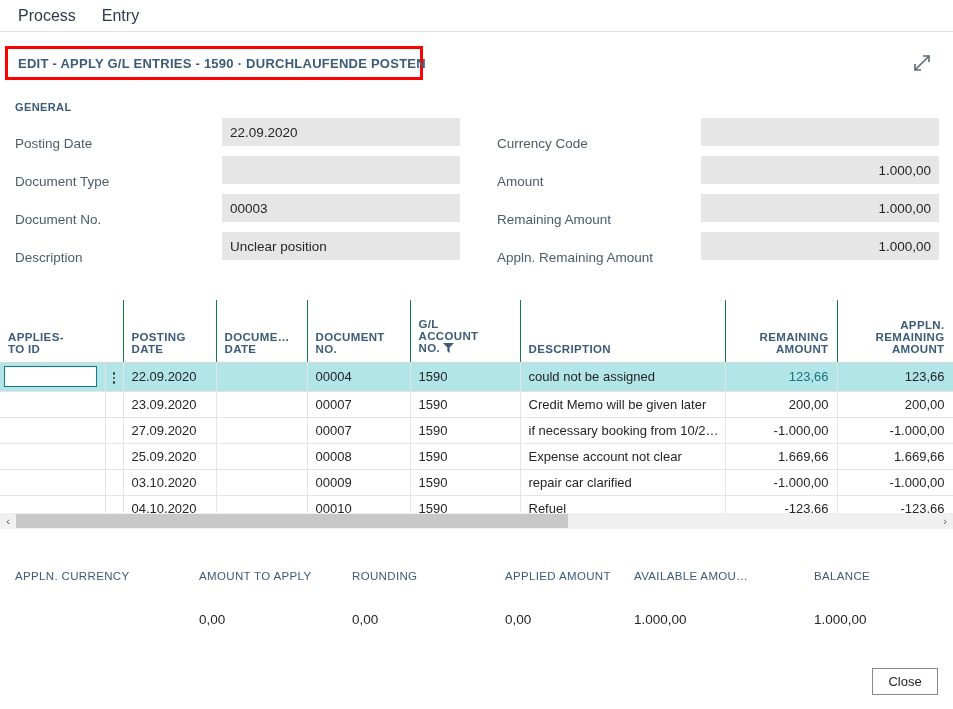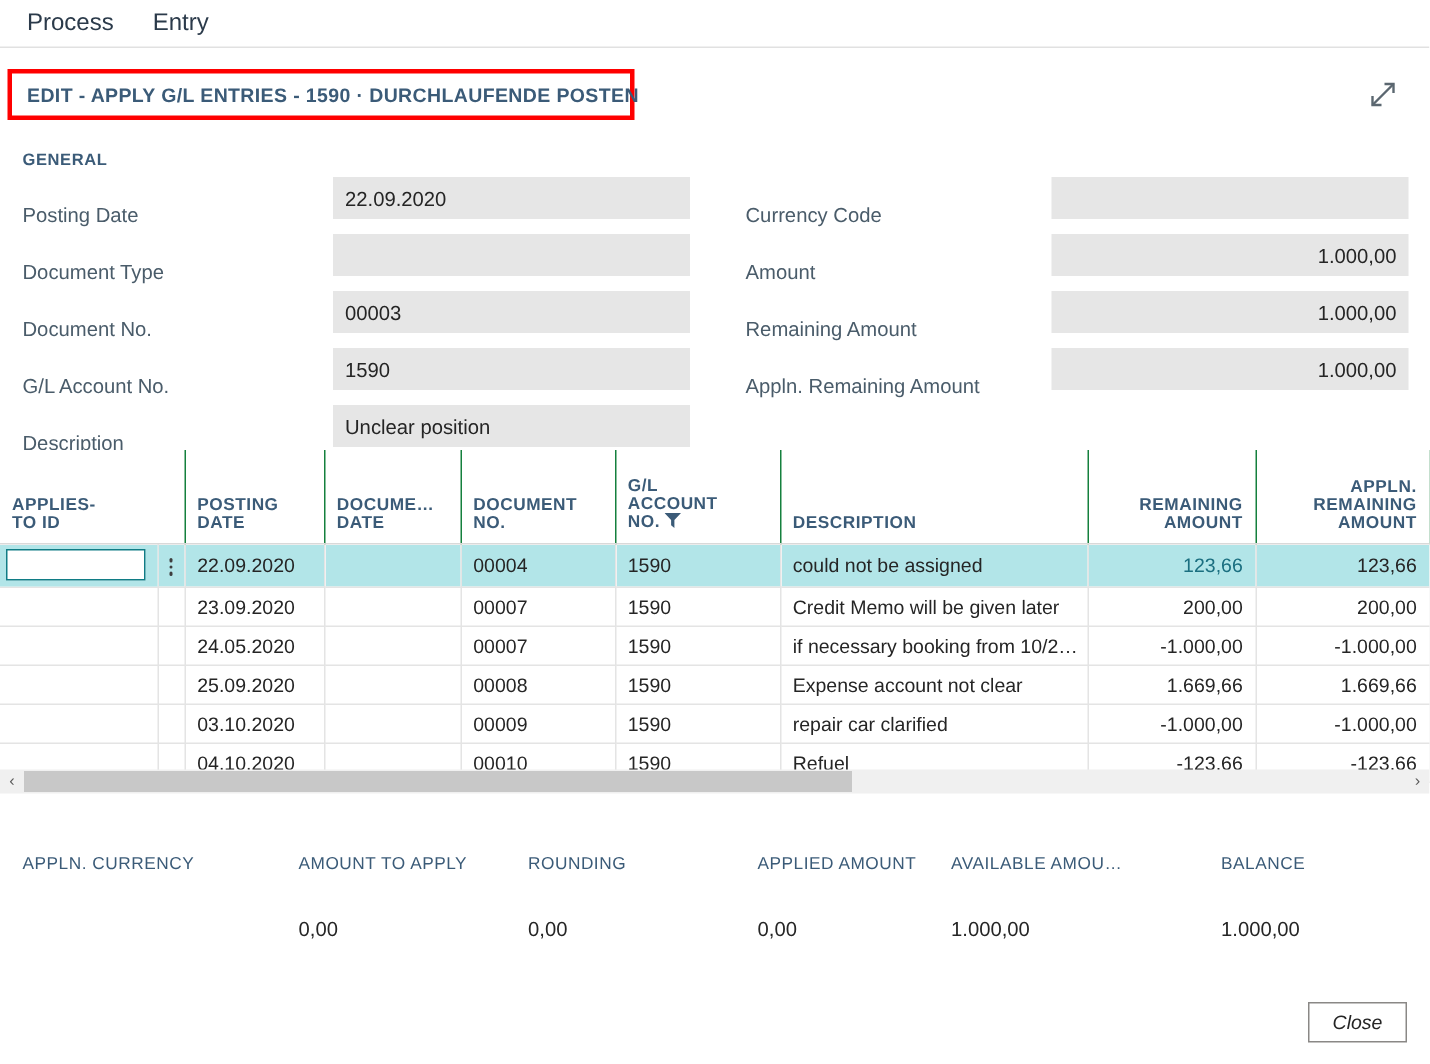--- a/index.html
+++ b/index.html
@@ -169,21 +169,20 @@
   .c5 { left: 814px; }
 
   
   .close-btn {
     position: absolute; right: 15px; bottom: 14px;
     width: 66px; height: 27px;
     background: #ffffff; border: 1px solid #8a8886;
     font-size: 13px; color: #252525;
     display: flex; align-items: center; justify-content: center;
     cursor: pointer;
-    font-style: italic;
   }
 </style>
 </head>
 <body>
 
 <div id="app">
 
   <div class="menubar">
     <div class="menu-item">Process</div>
     <div class="menu-item">Entry</div>
@@ -209,24 +208,20 @@
         <div class="field-label">Posting Date</div>
         <div class="field-box">22.09.2020</div>
       </div>
       <div class="field-row">
         <div class="field-label">Document Type</div>
         <div class="field-box"></div>
       </div>
       <div class="field-row">
         <div class="field-label">Document No.</div>
         <div class="field-box">00003</div>
-      </div>
-      <div class="field-row">
-        <div class="field-label">G/L Account No.</div>
-        <div class="field-box">1590</div>
       </div>
       <div class="field-row">
         <div class="field-label">Description</div>
         <div class="field-box">Unclear position</div>
       </div>
     </div>
 
     <div class="col-right">
       <div class="field-row">
         <div class="field-label">Currency Code</div>
@@ -326,21 +321,21 @@
             <td></td>
             <td>00007</td>
             <td>1590</td>
             <td>Credit Memo will be given later</td>
             <td class="num link">200,00</td>
             <td class="num">200,00</td>
           </tr>
           <tr>
             <td class="applies-cell"></td>
             <td class="dots-cell"></td>
-            <td>24.05.2020</td>
+            <td>27.09.2020</td>
             <td></td>
             <td>00007</td>
             <td>1590</td>
             <td>if necessary booking from 10/2…</td>
             <td class="num link">-1.000,00</td>
             <td class="num">-1.000,00</td>
           </tr>
           <tr>
             <td class="applies-cell"></td>
             <td class="dots-cell"></td>

